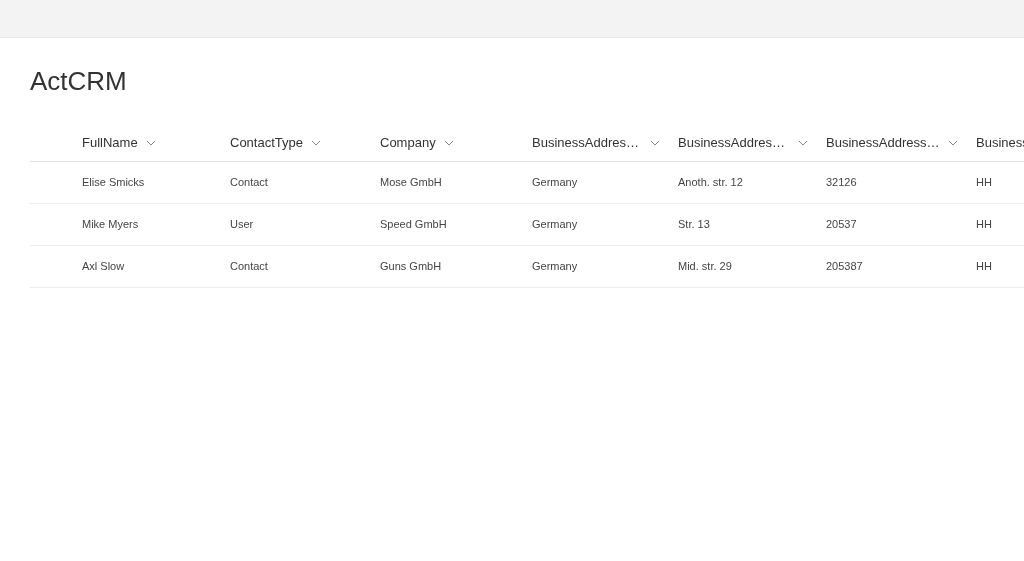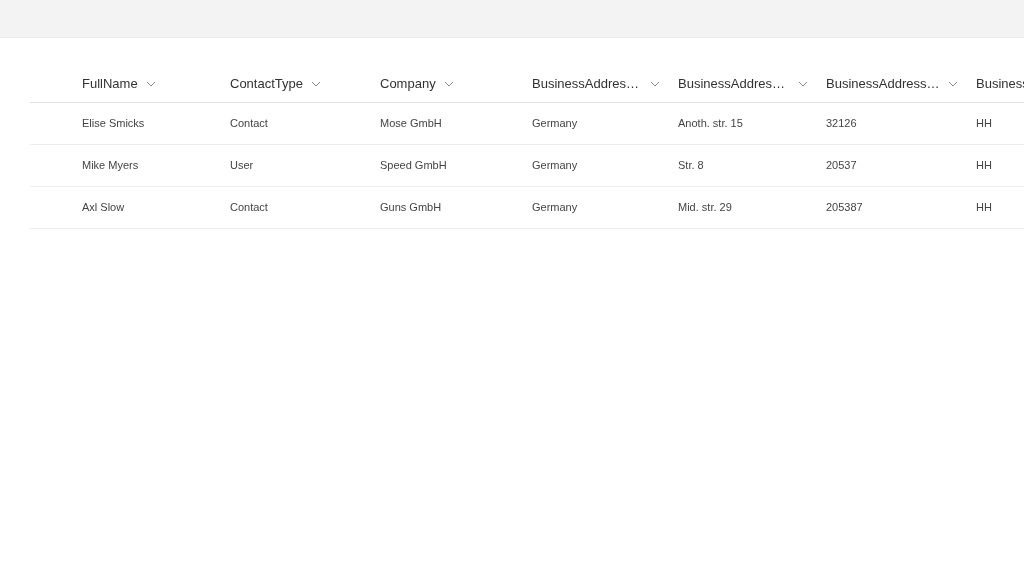--- a/index.html
+++ b/index.html
@@ -92,20 +92,21 @@
   col.c-lin  { width: 148px; }
   col.c-pos  { width: 150px; }
   col.c-sta  { width: 118px; }
 </style>
 </head>
 <body>
 
 <div class="top-band"></div>
 
 <div class="page">
+  <h1 class="page-title">ActCRM</h1>
 
   <div class="grid-wrap">
     <table>
       <colgroup>
         <col class="spacer">
         <col class="c-full">
         <col class="c-type">
         <col class="c-comp">
         <col class="c-cou">
         <col class="c-lin">
@@ -182,31 +183,31 @@
           </th>
         </tr>
       </thead>
       <tbody>
         <tr>
           <td></td>
           <td>Elise Smicks</td>
           <td>Contact</td>
           <td>Mose GmbH</td>
           <td>Germany</td>
-          <td>Anoth. str. 15</td>
+          <td>Anoth. str. 12</td>
           <td>32126</td>
           <td>HH</td>
         </tr>
         <tr>
           <td></td>
           <td>Mike Myers</td>
           <td>User</td>
           <td>Speed GmbH</td>
           <td>Germany</td>
-          <td>Str. 8</td>
+          <td>Str. 13</td>
           <td>20537</td>
           <td>HH</td>
         </tr>
         <tr>
           <td></td>
           <td>Axl Slow</td>
           <td>Contact</td>
           <td>Guns GmbH</td>
           <td>Germany</td>
           <td>Mid. str. 29</td>

